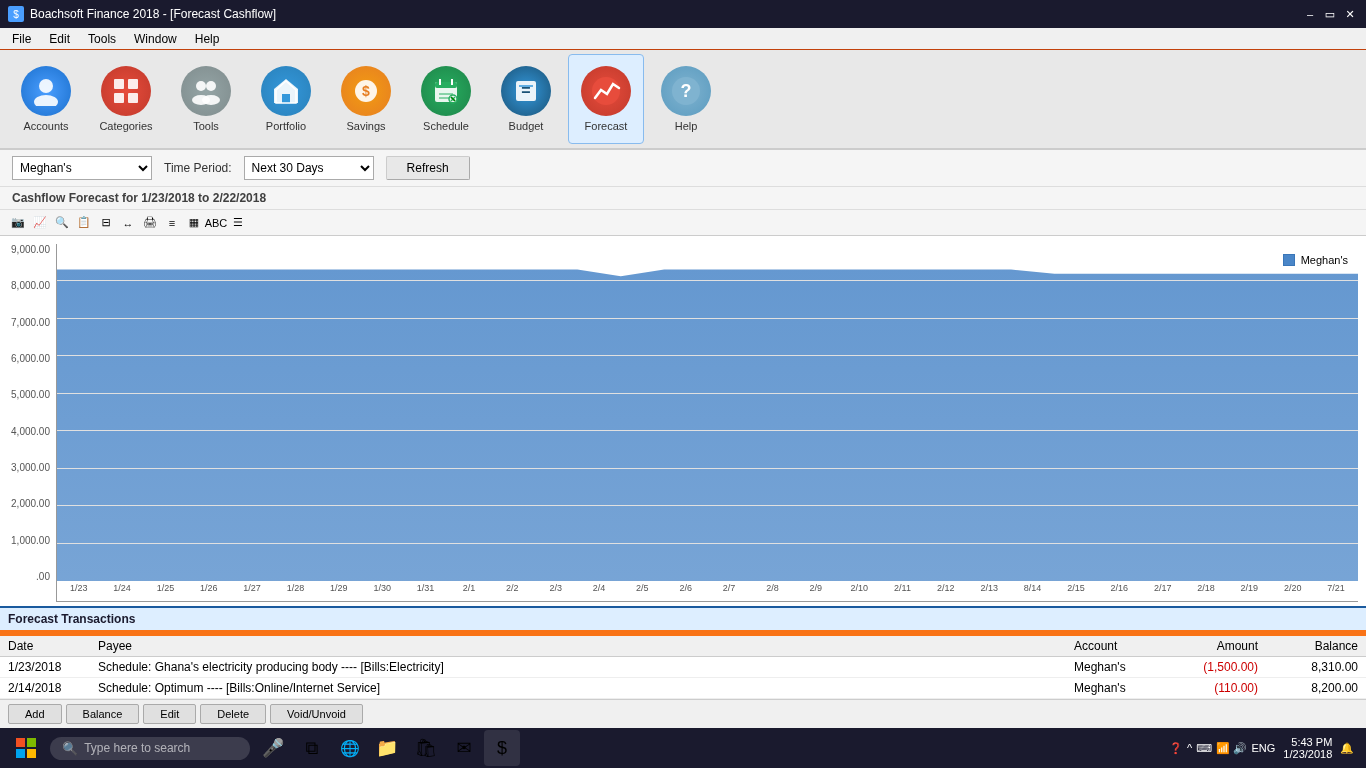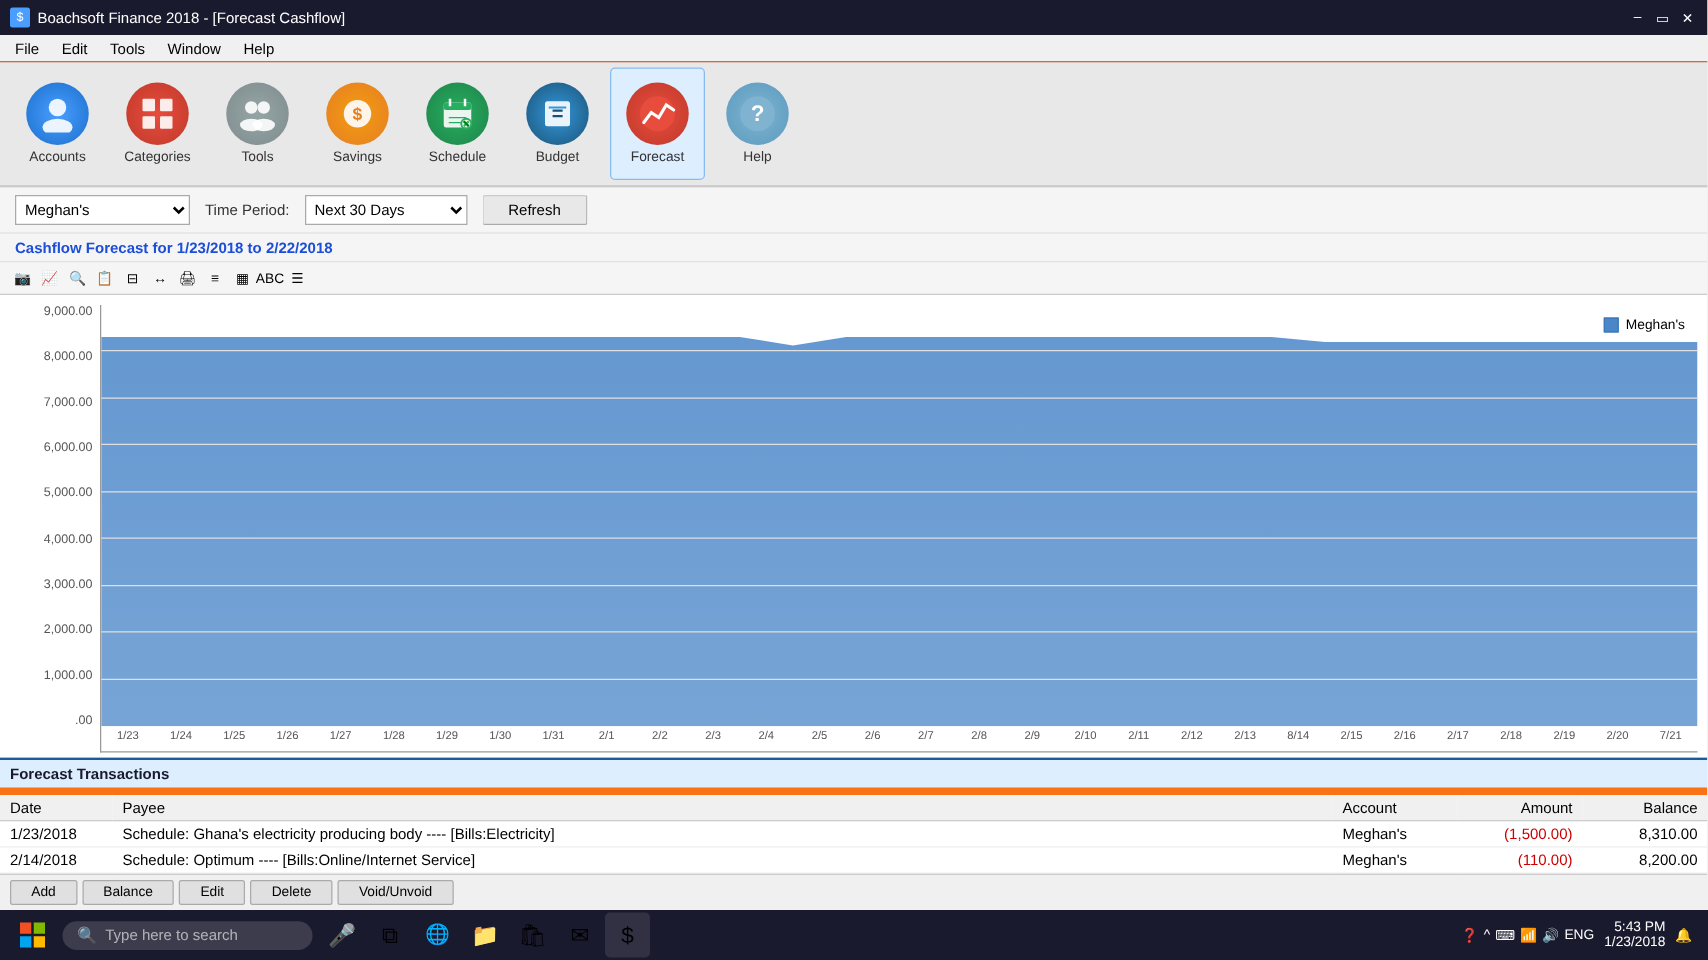--- a/index.html
+++ b/index.html
@@ -108,21 +108,21 @@
       border-left-color: #ccc;
       cursor: pointer;
       font-size: 12px;
       border-radius: 2px;
     }
 
     
     .forecast-label {
       padding: 4px 12px;
       font-size: 12px;
-      color: #1d4ed8;
+      color: #404040;
       font-weight: bold;
       background: #f5f5f5;
       border-bottom: 1px solid #ddd;
     }
 
     
     .chart-toolbar {
       background: #f5f5f5;
       border-bottom: 1px solid #ccc;
       padding: 2px 8px;
@@ -151,21 +151,21 @@
       display: flex;
     }
     .chart-y-axis {
       display: flex;
       flex-direction: column;
       justify-content: space-between;
       align-items: flex-end;
       padding: 0 6px 20px 8px;
       font-size: 10px;
       color: #555;
-      width: 80px;
+      width: 56px;
       flex-shrink: 0;
     }
     .chart-main {
       flex: 1;
       position: relative;
       border-left: 1px solid #999;
       border-bottom: 1px solid #999;
     }
     .chart-plot {
       position: absolute;
@@ -407,20 +407,30 @@
   <div class="tool-btn">
     <div class="tool-icon icon-payees">
       <svg width="30" height="30" viewBox="0 0 30 30">
           <circle cx="10" cy="10" r="5" fill="white" opacity="0.9"></circle>
           <circle cx="20" cy="10" r="5" fill="white" opacity="0.9"></circle>
           <ellipse cx="10" cy="24" rx="9" ry="5" fill="white" opacity="0.9"></ellipse>
           <ellipse cx="20" cy="24" rx="9" ry="5" fill="white" opacity="0.9"></ellipse>
         </svg>
     </div>
     <span class="tool-label">Tools</span>
+  </div>
+  <div class="tool-btn">
+    <div class="tool-icon icon-portfolio">
+      <svg width="30" height="30" viewBox="0 0 30 30">
+          <polygon points="15,3 27,13 27,27 3,27 3,13" fill="white" opacity="0.9"></polygon>
+          <rect x="11" y="18" width="8" height="9" fill="#3498db"></rect>
+          <polygon points="15,5 5,14 5,27 25,27 25,14" fill="none" stroke="white" stroke-width="1.5"></polygon>
+        </svg>
+    </div>
+    <span class="tool-label">Portfolio</span>
   </div>
   <div class="tool-btn">
     <div class="tool-icon icon-savings">
       <svg width="30" height="30" viewBox="0 0 30 30">
           <circle cx="15" cy="15" r="11" fill="white" opacity="0.9"></circle>
           <text x="15" y="20" text-anchor="middle" fill="#e67e22" font-size="14" font-weight="bold">$</text>
         </svg>
     </div>
     <span class="tool-label">Savings</span>
   </div>

